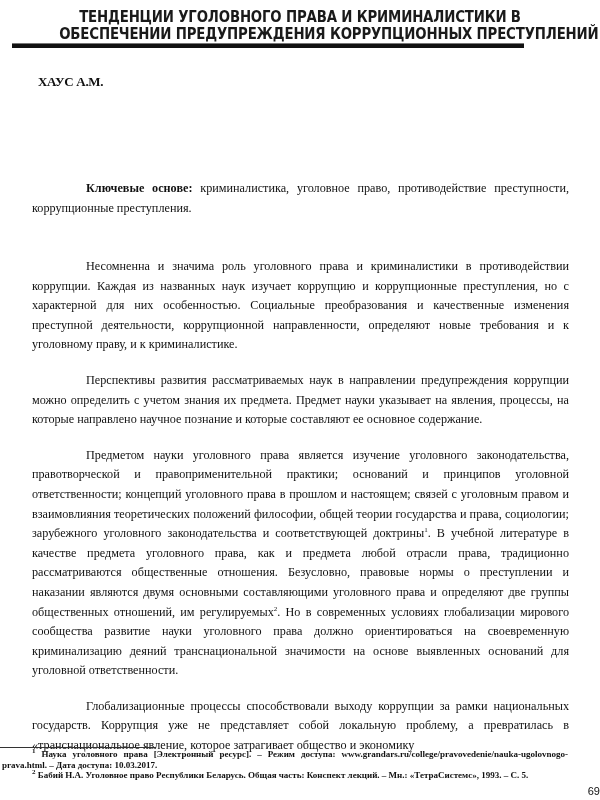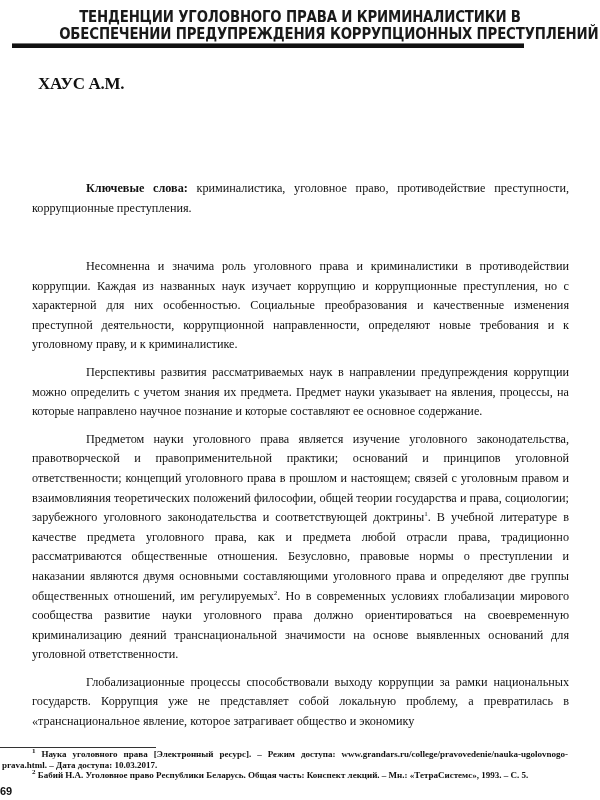--- a/index.html
+++ b/index.html
@@ -44,21 +44,21 @@
       left: 12px; top: 37px;
       width: 512px;
       height: 4px;
       background: #111;
       box-shadow: 0 -1px 0 #777;
     }
     .author {
       position: absolute;
       left: 38px; top: 67px;
       font-weight: bold;
-      font-size: 17px;
+      font-size: 13px;
       letter-spacing: -0.3px;
     }
     .block {
       position: absolute;
       left: 32px;
       width: 537px;
       font-size: 12.2px;
       line-height: 19.6px;
       text-align: justify;
       text-align-last: left;
@@ -66,21 +66,21 @@
     .block .label {
       font-weight: bold;
     }
     .indent {
       text-indent: 54px;
     }
     .annotation { top: 92px; }
     .keywords { top: 172px; }
     .para { margin: 0; }
     .body-text { top: 250px; }
-    .body-text .para + .para { margin-top: 8px; }
+    .body-text .para + .para { margin-top: 16px; }
     sup {
       font-size: 7px;
       line-height: 0;
       vertical-align: super;
     }
     .fn-rule {
       position: absolute;
       left: 0px; top: 740px;
       width: 156px;
       height: 1px;
@@ -97,42 +97,42 @@
       text-align-last: left;
     }
     .footnote {
       margin: 0;
       text-indent: 30px;
     }
     .page-number {
       position: absolute;
       left: 0; top: 778px;
       width: 600px;
-      text-align: left;
+      text-align: right;
       font-family: "Liberation Sans", "DejaVu Sans", sans-serif;
-      font-weight: bold;
+      font-weight: normal;
       font-size: 11px;
     }
   </style>
 </head>
 <body>
 
 <div class="page">
 
   <div class="title">
     <span class="title-line">Тенденции уголовного права и криминалистики в</span>
     <span class="title-line">обеспечении предупреждения коррупционных преступлений</span>
   </div>
   <div class="title-rule"></div>
 
   <div class="author">ХАУС А.М.</div>
 
 
   <div class="block keywords indent">
-    <span class="label">Ключевые слова:</span><span> криминалистика, уголовное право, противодействие преступности, коррупционные преступления.</span>
+    <span class="label">Ключевые основе:</span><span> криминалистика, уголовное право, противодействие преступности, коррупционные преступления.</span>
   </div>
 
   <div class="block body-text">
     <p class="para indent">Несомненна и значима роль уголовного права и криминалистики в противодействии коррупции. Каждая из названных наук изучает коррупцию и коррупционные преступления, но с характерной для них особенностью. Социальные преобразования и качественные изменения преступной деятельности, коррупционной направленности, определяют новые требования и к уголовному праву, и к криминалистике.</p>
     <p class="para indent">Перспективы развития рассматриваемых наук в направлении предупреждения коррупции можно определить с учетом знания их предмета. Предмет науки указывает на явления, процессы, на которые направлено научное познание и которые составляют ее основное содержание.</p>
     <p class="para indent"><span>Предметом науки уголовного права является изучение уголовного законодательства, правотворческой и правоприменительной практики; оснований и принципов уголовной ответственности; концепций уголовного права в прошлом и настоящем; связей с уголовным правом и взаимовлияния теоретических положений философии, общей теории государства и права, социологии; зарубежного уголовного законодательства и соответствующей доктрины</span><sup>1</sup><span>. В учебной литературе в качестве предмета уголовного права, как и предмета любой отрасли права, традиционно рассматриваются общественные отношения. Безусловно, правовые нормы о преступлении и наказании являются двумя основными составляющими уголовного права и определяют две группы общественных отношений, им регулируемых</span><sup>2</sup><span>. Но в современных условиях глобализации мирового сообщества развитие науки уголовного права должно ориентироваться на своевременную криминализацию деяний транснациональной значимости на основе выявленных оснований для уголовной ответственности.</span></p>
     <p class="para indent">Глобализационные процессы способствовали выходу коррупции за рамки национальных государств. Коррупция уже не представляет собой локальную проблему, а превратилась в «транснациональное явление, которое затрагивает общество и экономику</p>
   </div>
 
   <div class="fn-rule"></div>

